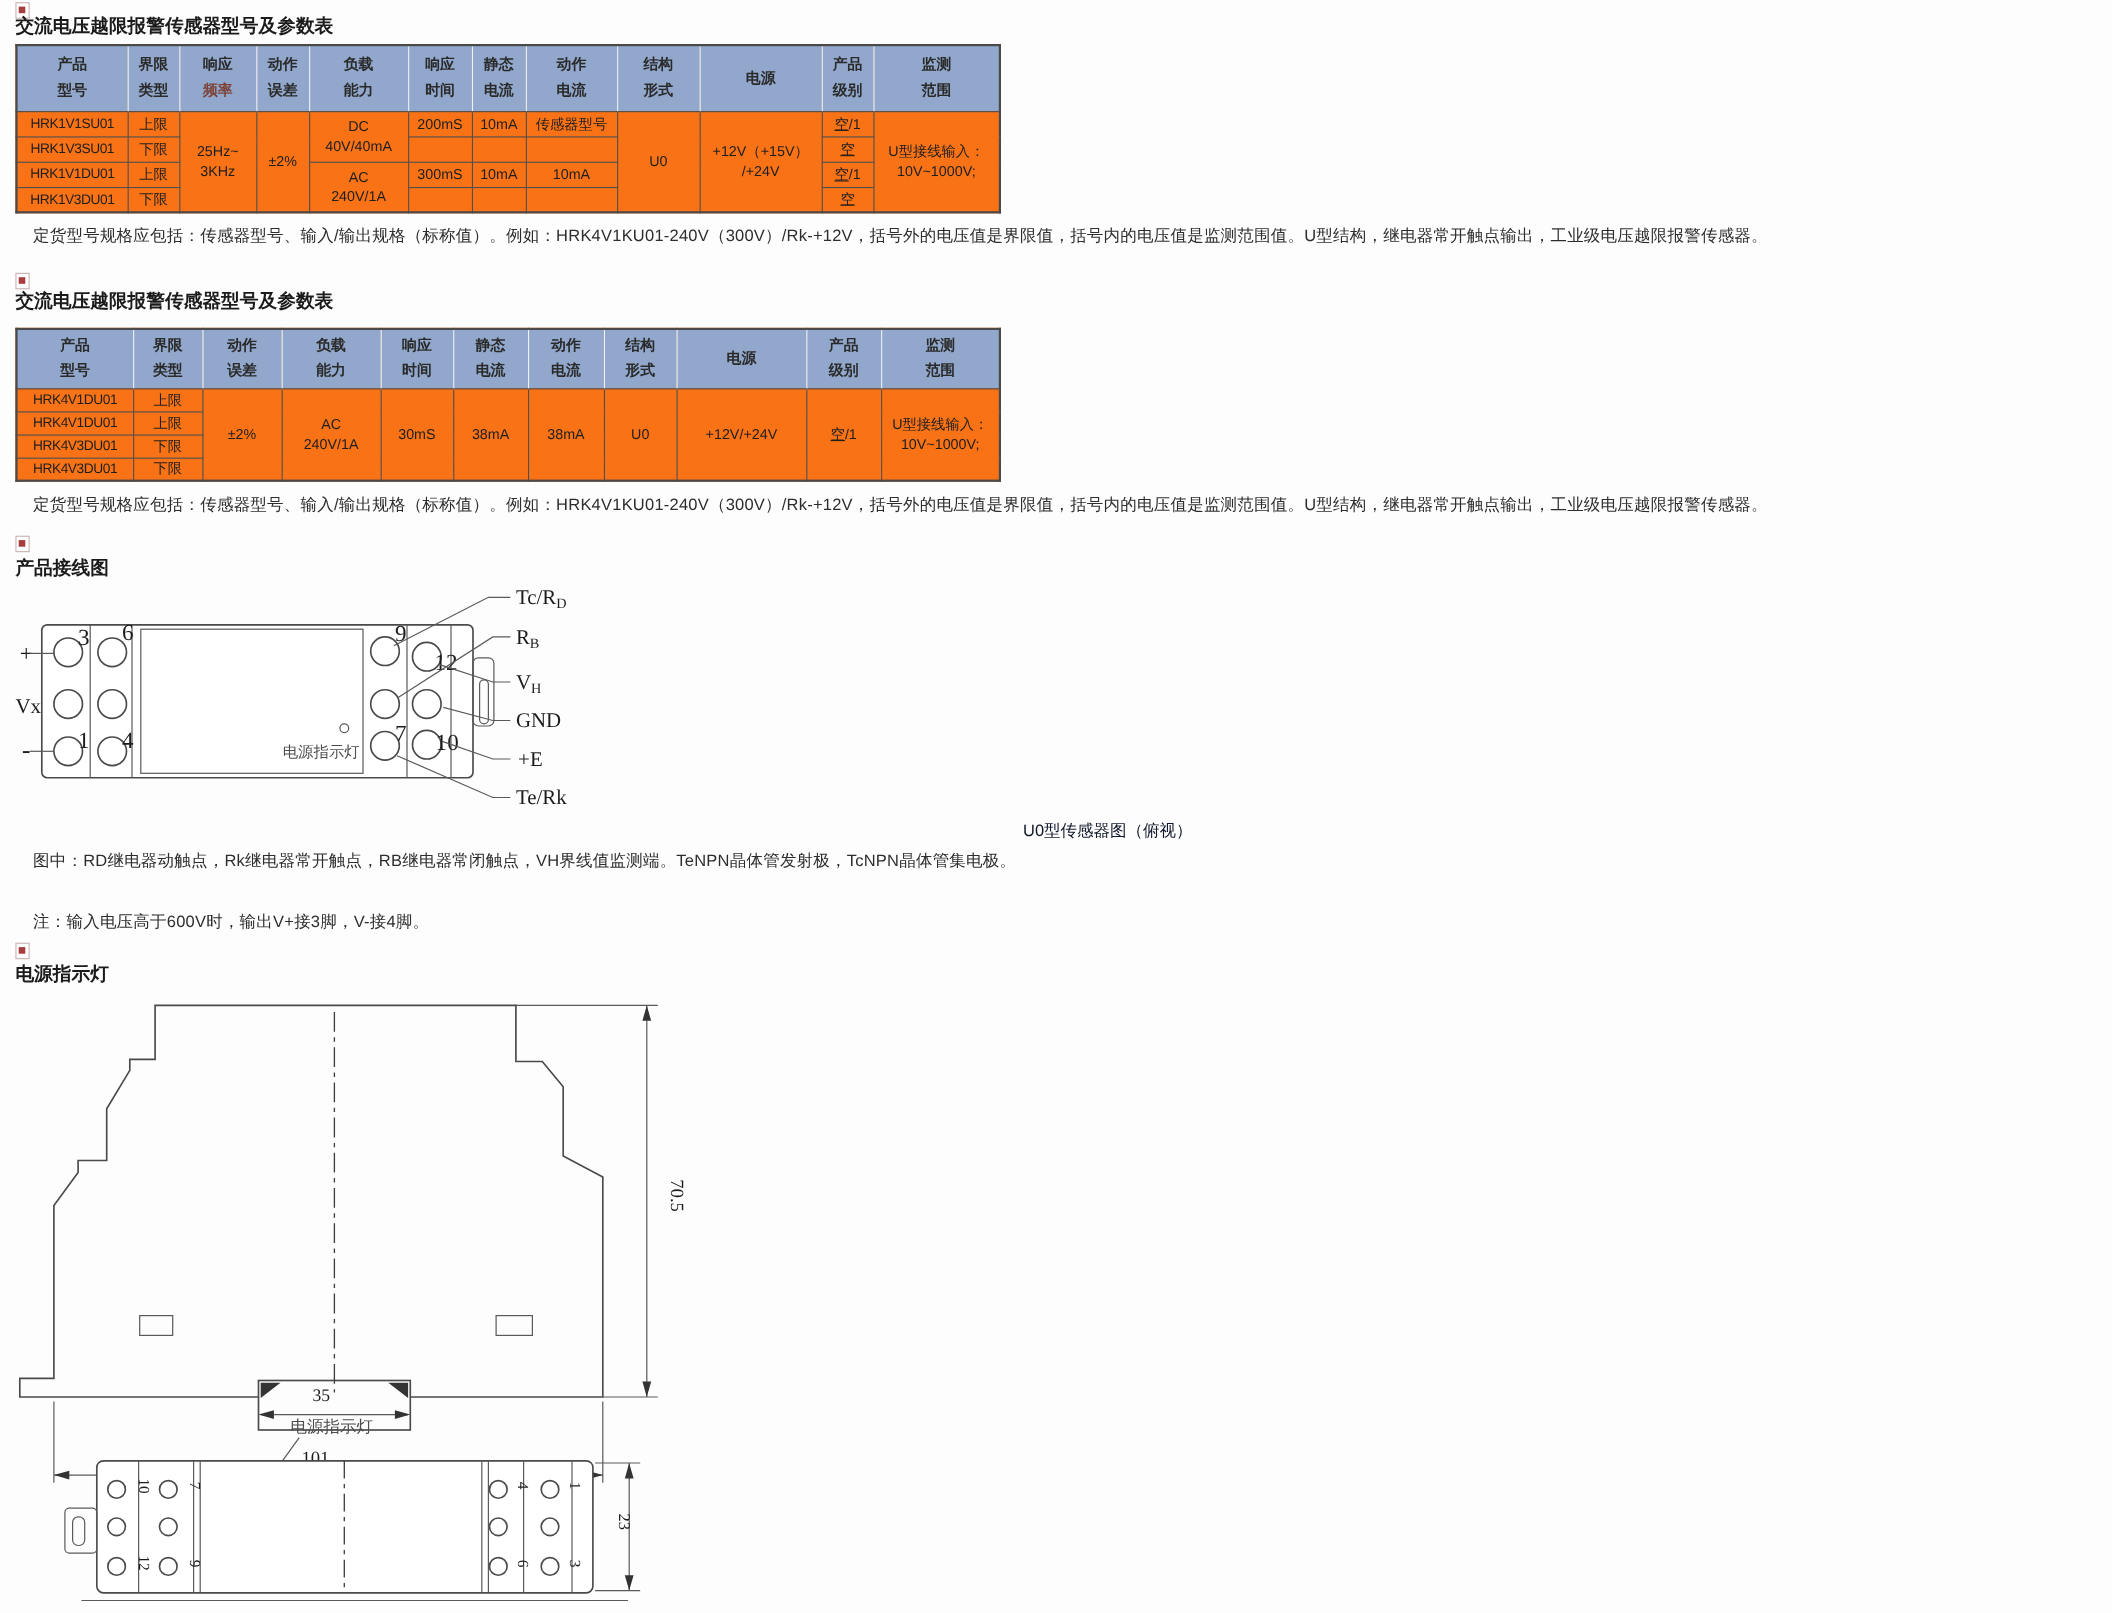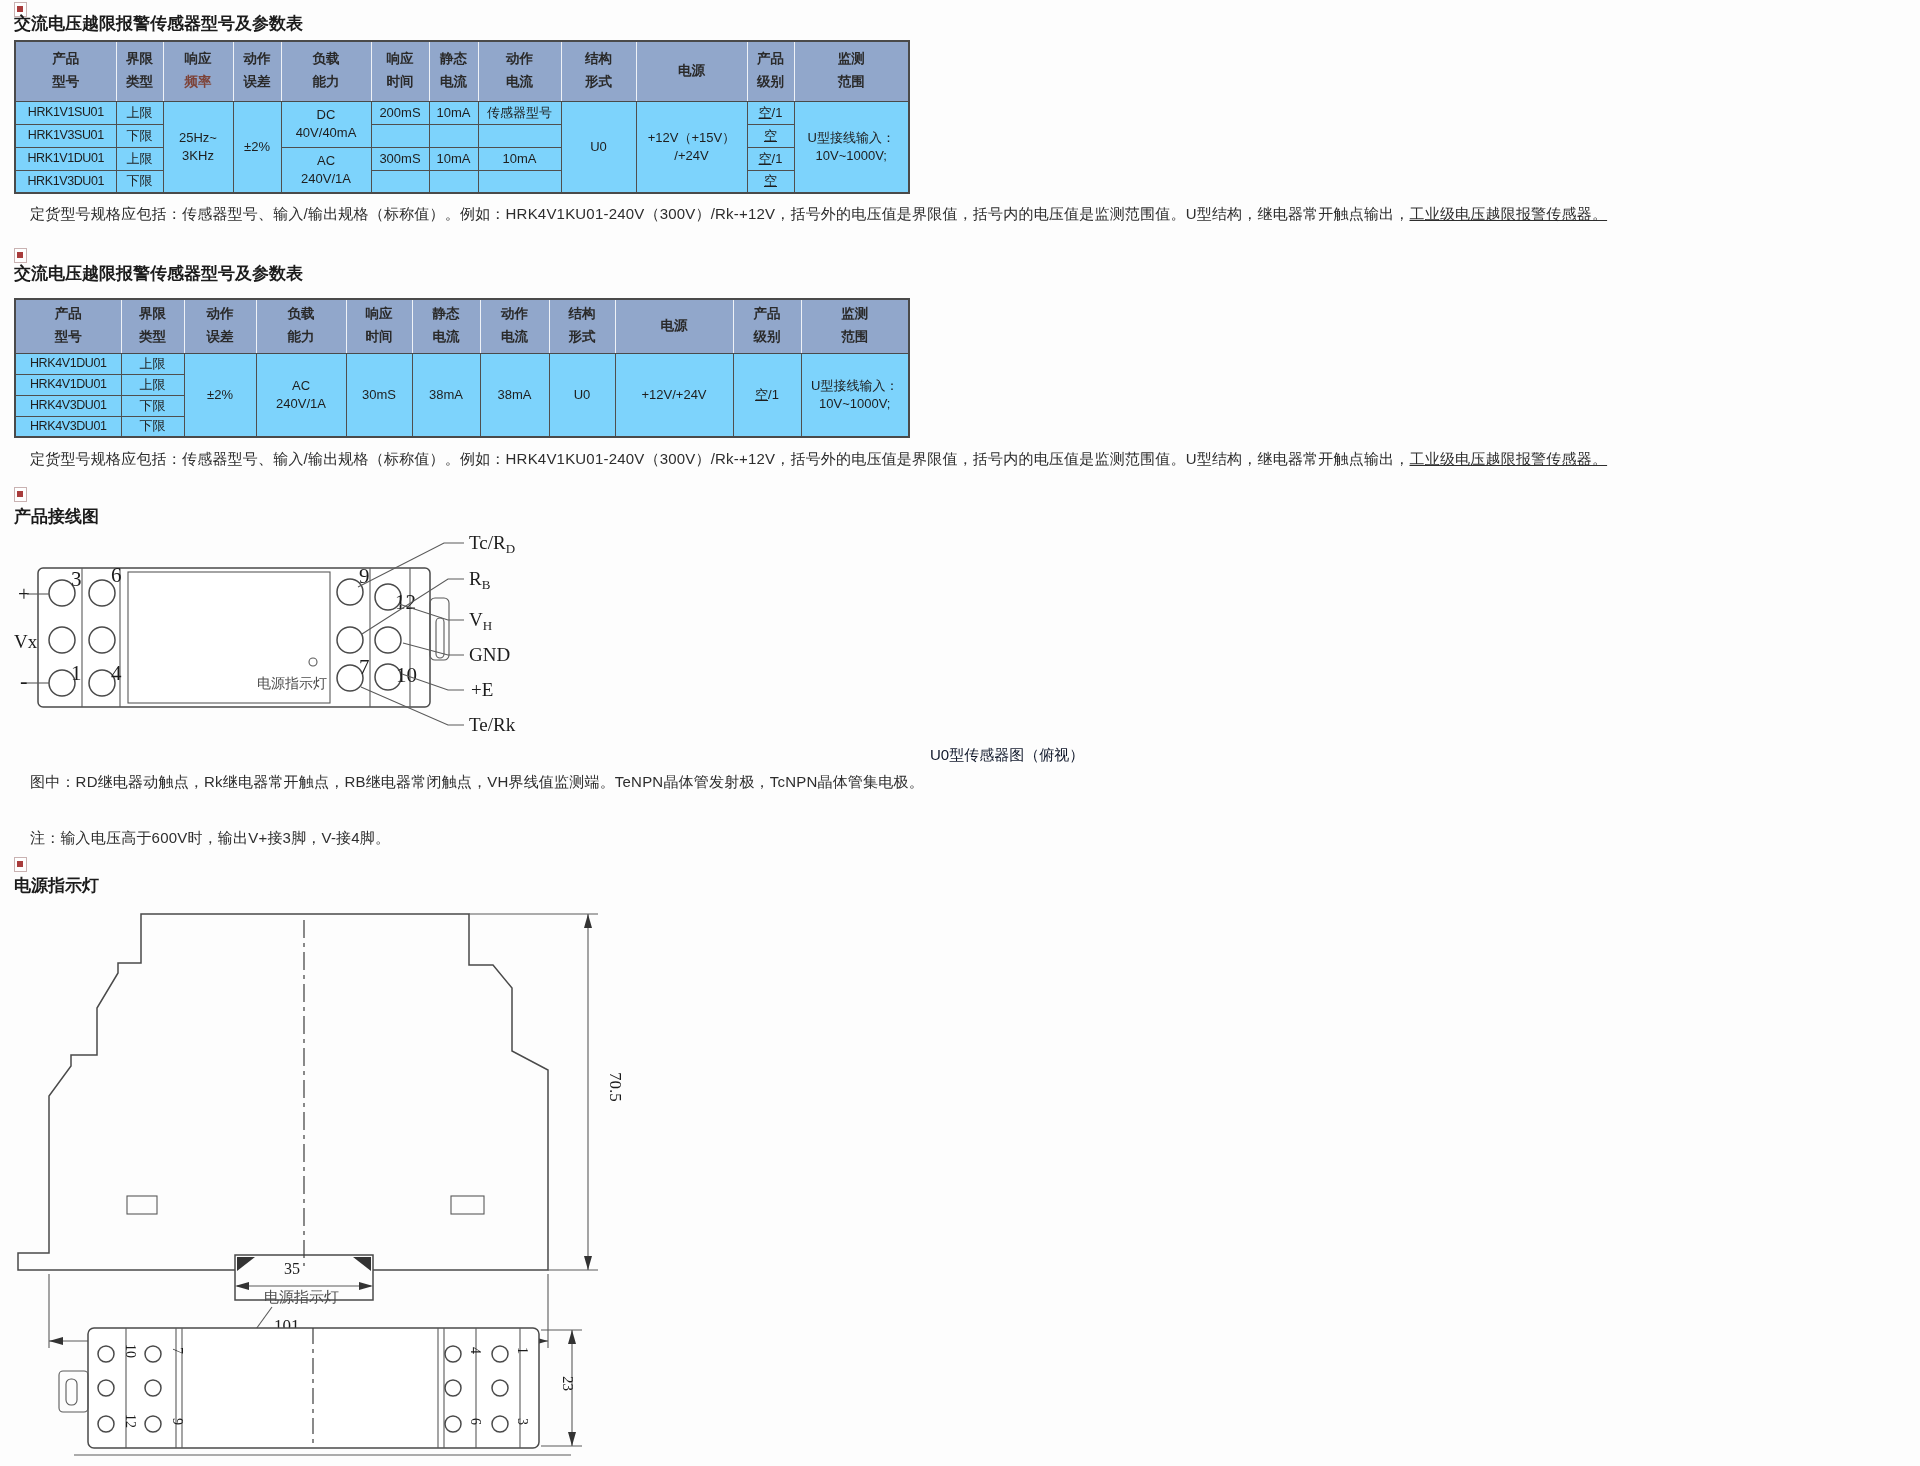--- a/index.html
+++ b/index.html
@@ -8,23 +8,23 @@
     background:#fdfdfd;color:#222;
     font-family:"Liberation Sans","DejaVu Sans",sans-serif;
   }
   
   .bimg{position:absolute;width:11px;height:13px;border:1px solid #c9b2b2;background:#fff}
   .bimg i{position:absolute;left:2px;top:3px;width:6px;height:6px;background:#a93c3c}
   
   .sec-title{position:absolute;font-size:17px;font-weight:bold;color:#1b1b1b;white-space:nowrap}
   
   .note{position:absolute;font-size:15px;color:#2d2d2d;white-space:nowrap;letter-spacing:0.2px}
-  .note .ul{text-decoration:underline}
-  
-  table.pt{position:absolute;border-collapse:collapse;table-layout:fixed;background:#7dd3fc;border:2px solid #4a4a4a}
+  .note .ul{}
+  
+  table.pt{position:absolute;border-collapse:collapse;table-layout:fixed;background:#f97316;border:2px solid #4a4a4a}
   .pt th{
     background:#91a7cb;color:#2a2a2a;font-size:13.5px;font-weight:bold;
     border:1px solid #eef2f7;border-bottom:1px solid #4a4a4a;
     white-space:pre-line;line-height:1.7;text-align:center;padding:2px 0;
   }
   .pt td{
     border:1px solid #4f4f4f;font-size:13px;font-weight:normal;color:#1e1e1e;
     text-align:center;vertical-align:middle;white-space:pre-line;line-height:1.35;padding:0 1px;
   }
   .pt td.model{font-size:12.5px;letter-spacing:-0.4px}

